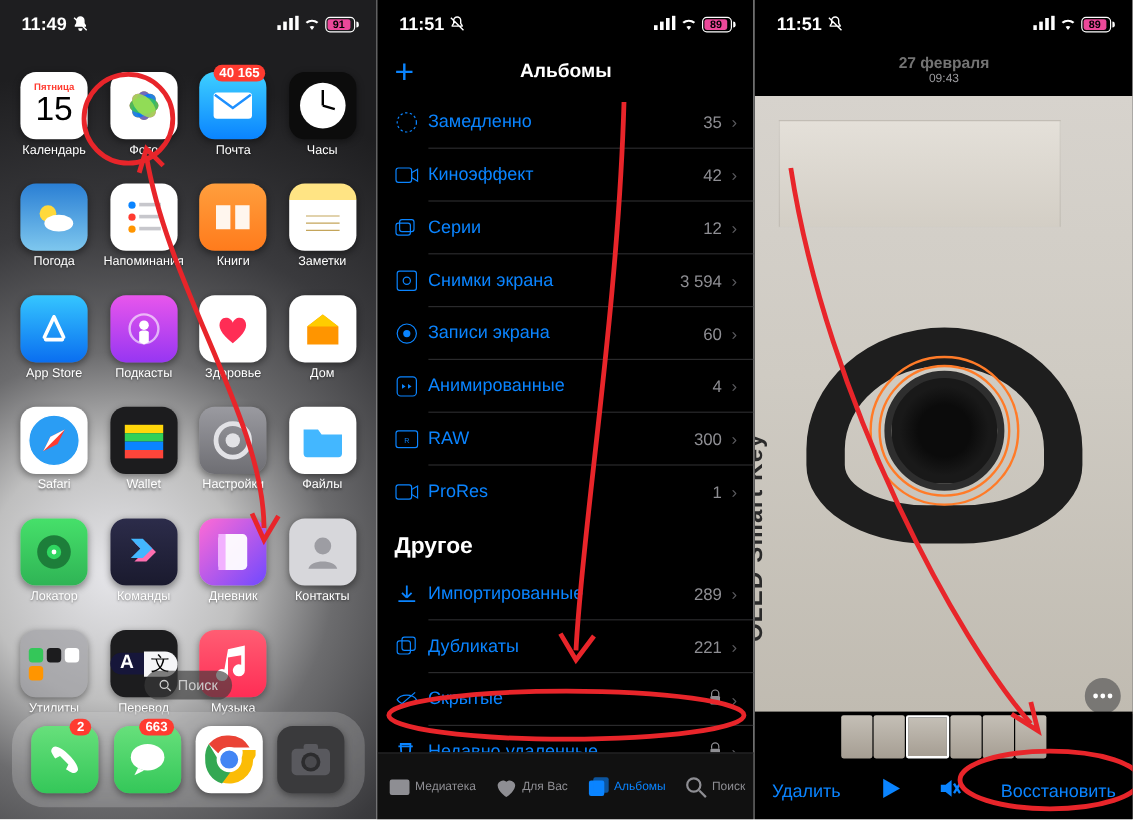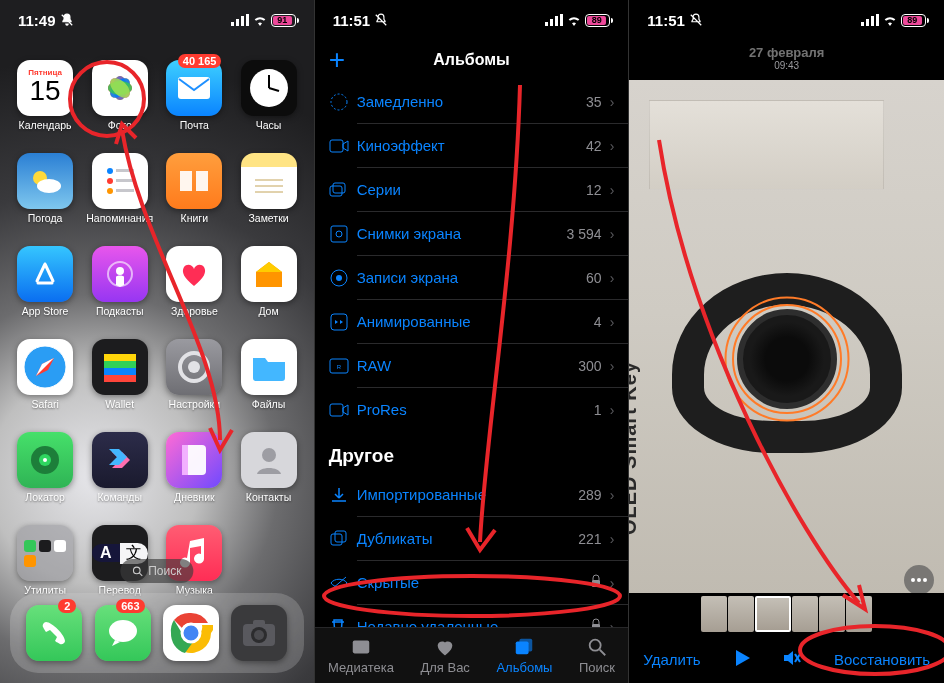--- a/index.html
+++ b/index.html
@@ -45,21 +45,21 @@
   .list{position:absolute;top:80px;left:0;right:0;bottom:56px;overflow:hidden}
   .li{display:flex;align-items:center;height:43px;padding:0 14px;color:#0a84ff;font-size:15px}
   .li .ic{width:28px;display:flex;justify-content:flex-start}
   .li .name{flex:1}
   .li .count{color:#8e8e93;font-size:14px;margin-right:8px}
   .li .chev{color:#5a5a5e;font-size:14px}
   .li .lock{color:#8e8e93;margin-right:8px}
   .sep{height:1px;background:#2a2a2c;margin-left:42px}
   .section-h{color:#fff;font-size:19px;font-weight:700;padding:14px 14px 6px}
   .tabbar{position:absolute;bottom:0;left:0;right:0;height:56px;background:#111;display:flex;align-items:center;justify-content:space-around;border-top:1px solid #272729}
-  .tab{display:flex;flex-direction:column;align-items:center;gap:2px;color:#8e8e93;font-size:13px}
+  .tab{display:flex;align-items:center;gap:2px;color:#8e8e93;font-size:10px}
   .tab.active{color:#0a84ff}
   .tab svg{width:22px;height:22px}
 
   
   .pv-header{position:absolute;top:40px;left:0;right:0;height:36px;display:flex;flex-direction:column;align-items:center;justify-content:center}
   .pv-date{color:#737373;font-size:13px;font-weight:600}
   .pv-time{color:#9a9a9e;font-size:10px}
   .pv-photo{position:absolute;top:80px;left:0;right:0;bottom:88px;background:linear-gradient(180deg,#d7d3cd 0%,#cfcbc3 45%,#c0bbb1 100%);display:flex;align-items:center;justify-content:center;overflow:hidden}
   .wheel{width:230px;height:180px;position:relative;margin-top:50px}
   .wheel .rim{position:absolute;inset:0;border:32px solid #1e1e1e;border-radius:55% 55% 48% 48%/62% 62% 40% 40%}

